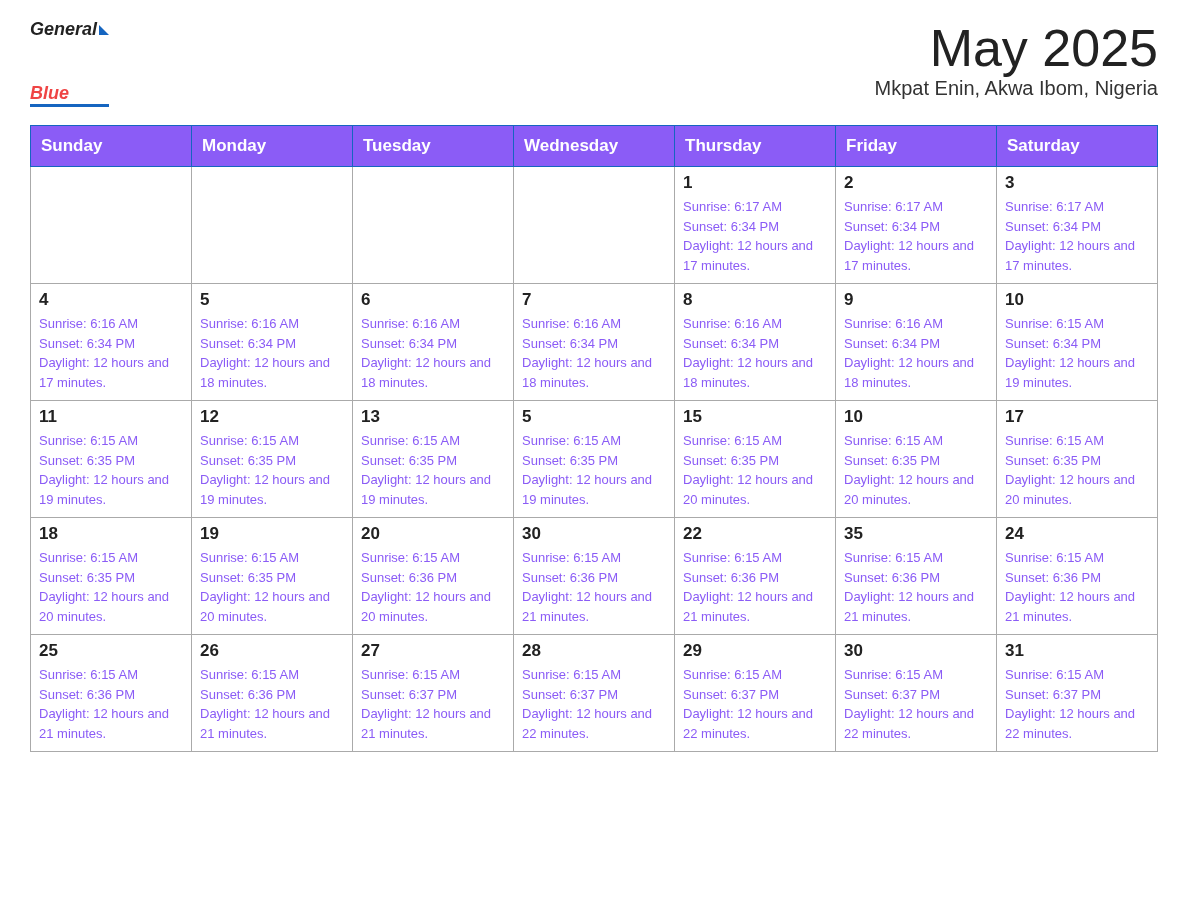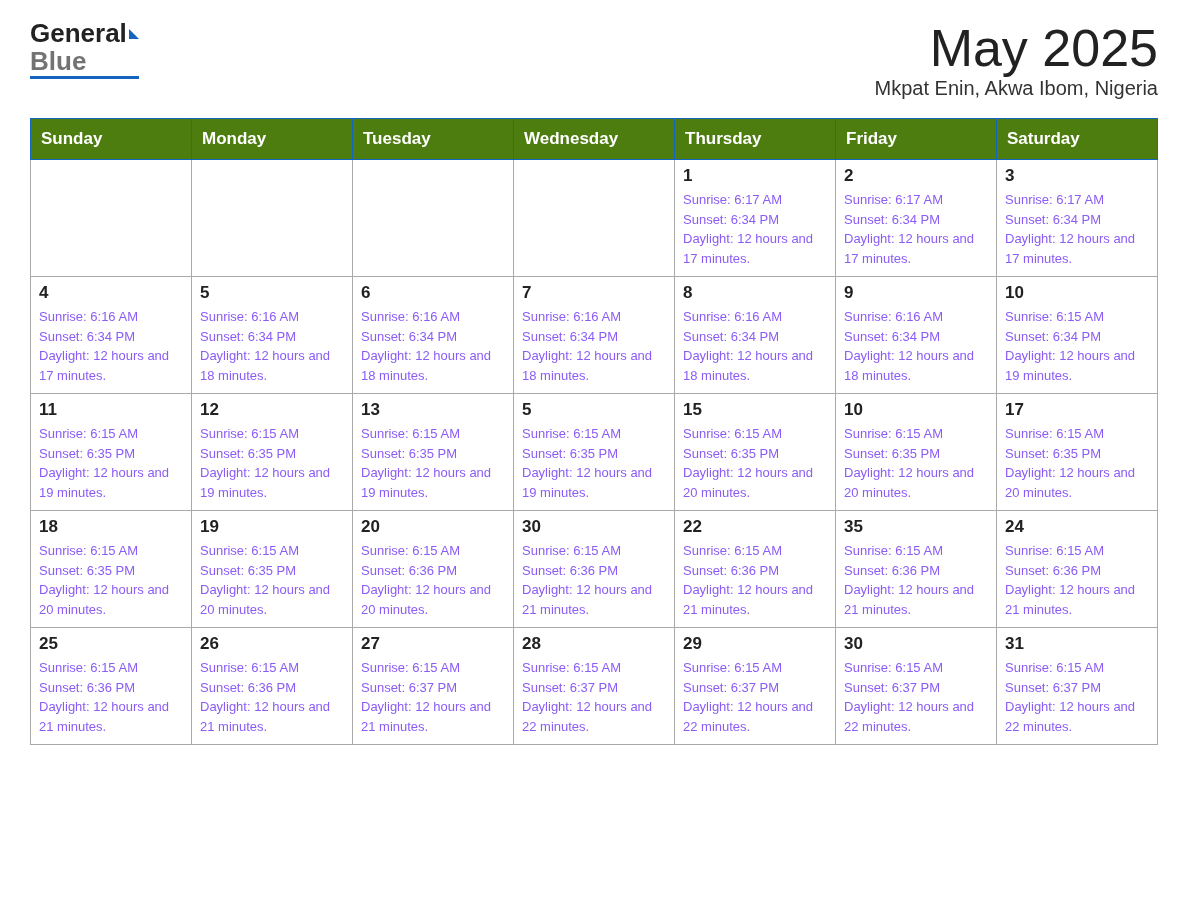--- a/index.html
+++ b/index.html
@@ -21,27 +21,28 @@
       margin-bottom: 18px;
     }
     .logo {
       display: flex;
       flex-direction: column;
       align-items: flex-start;
     }
     .logo-text {
       display: flex;
       align-items: center;
-      font-size: 26px;
+      font-size: 18px;
       font-weight: bold;
       color: #222;
       line-height: 1;
+      font-style: italic;
     }
     .logo-general { color: #222; }
-    .logo-blue { color: #737373; }
+    .logo-blue { color: #ef4444; margin-top: 44px; }
     .logo-triangle {
       width: 0;
       height: 0;
       border-left: 10px solid #1565c0;
       border-top: 10px solid transparent;
       border-bottom: 0px solid transparent;
       display: inline-block;
       margin-left: 2px;
       margin-bottom: -2px;
     }
@@ -62,21 +63,21 @@
     }
     .location-title {
       font-size: 20px;
       color: #333;
     }
     .calendar-table {
       width: 100%;
       border-collapse: collapse;
     }
     .calendar-table thead tr th {
-      background: #4d7c0f;
+      background: #8b5cf6;
       color: #fff;
       font-size: 17px;
       font-weight: 600;
       padding: 10px 10px 10px 10px;
       text-align: left;
       border: 1px solid #1565c0;
     }
     .calendar-table tbody tr td {
       border: 1px solid #aaa;
       vertical-align: top;

